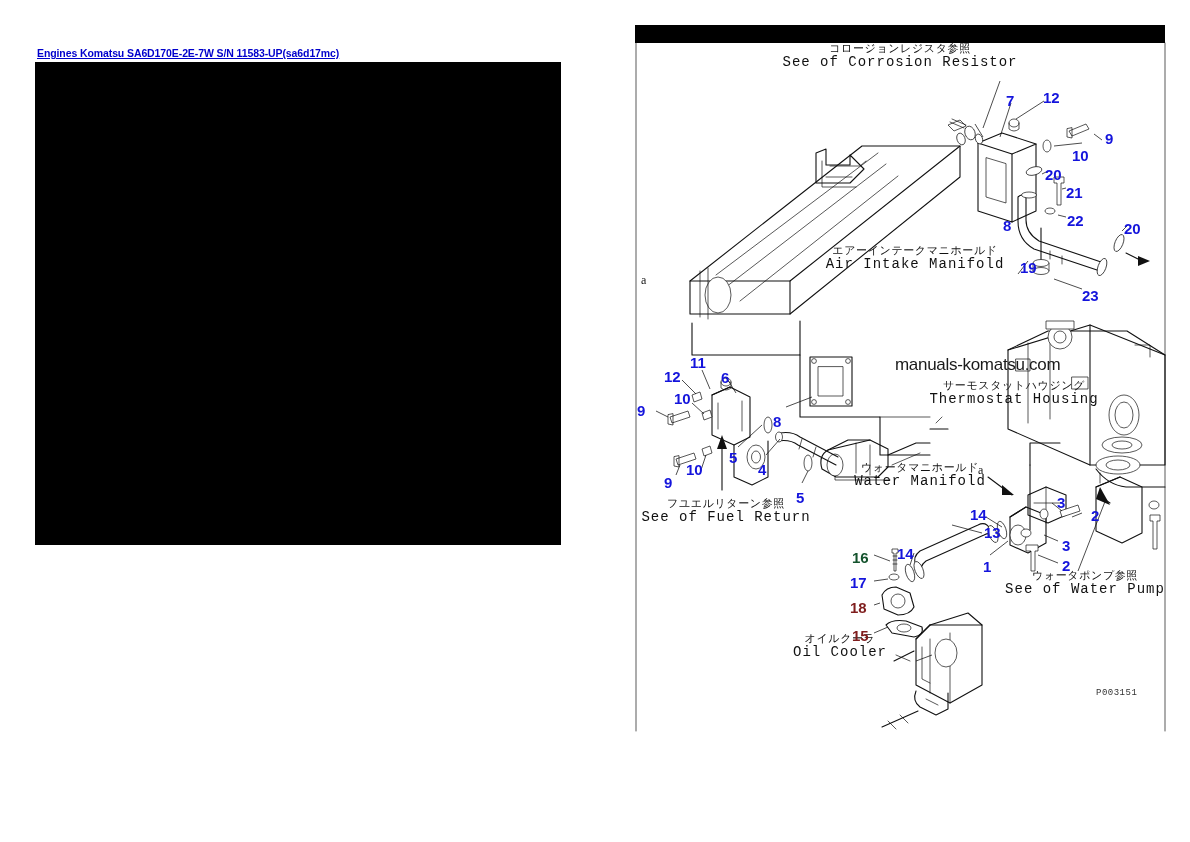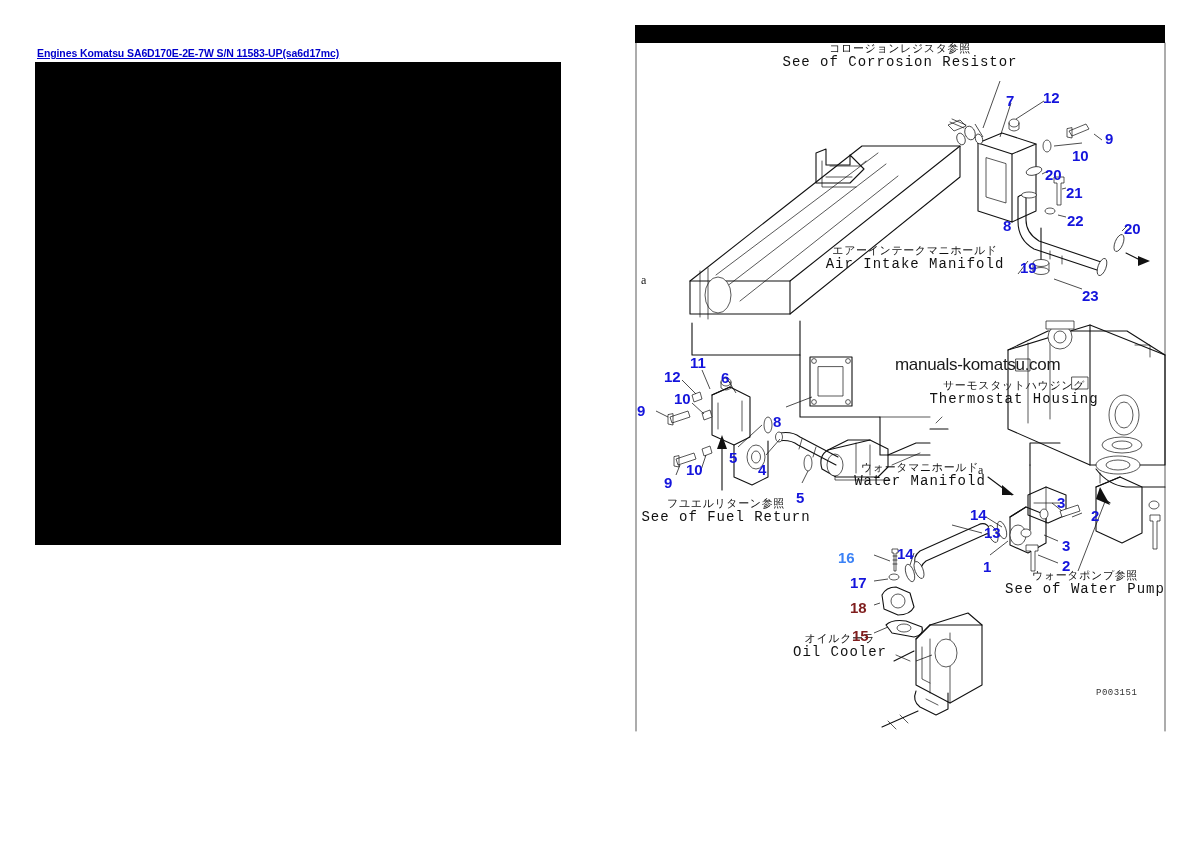--- a/index.html
+++ b/index.html
@@ -381,19 +381,19 @@
       <div class="cn" style="left: 128px; top: 437px; color: rgb(20, 20, 220);">4</div>
       <div class="cn" style="left: 166px; top: 465px; color: rgb(20, 20, 220);">5</div>
       <div class="cn" style="left: 340px; top: 482px; color: rgb(20, 20, 220);">14</div>
       <div class="cn" style="left: 427px; top: 470px; color: rgb(20, 20, 220);">3</div>
       <div class="cn" style="left: 461px; top: 483px; color: rgb(20, 20, 220);">2</div>
       <div class="cn" style="left: 432px; top: 513px; color: rgb(20, 20, 220);">3</div>
       <div class="cn" style="left: 432px; top: 533px; color: rgb(20, 20, 220);">2</div>
       <div class="cn" style="left: 353px; top: 534px; color: rgb(20, 20, 220);">1</div>
       <div class="cn" style="left: 310px; top: 500px; color: rgb(20, 20, 220); margin-left: 44px;">13</div>
       <div class="cn" style="left: 267px; top: 521px; color: rgb(20, 20, 220);">14</div>
-      <div class="cn" style="left: 208px; top: 525px; color: #3b82f6;">16</div>
+      <div class="cn" style="left: 222px; top: 525px; color: #14532d;">16</div>
       <div class="cn" style="left: 220px; top: 550px; color: rgb(20, 20, 220);">17</div>
       <div class="cn" style="left: 220px; top: 575px; color: #7f1d1d;">18</div>
       <div class="cn" style="left: 222px; top: 603px; color: #7f1d1d;">15</div>
     </div>
 
 </div>
 
 </body></html>

